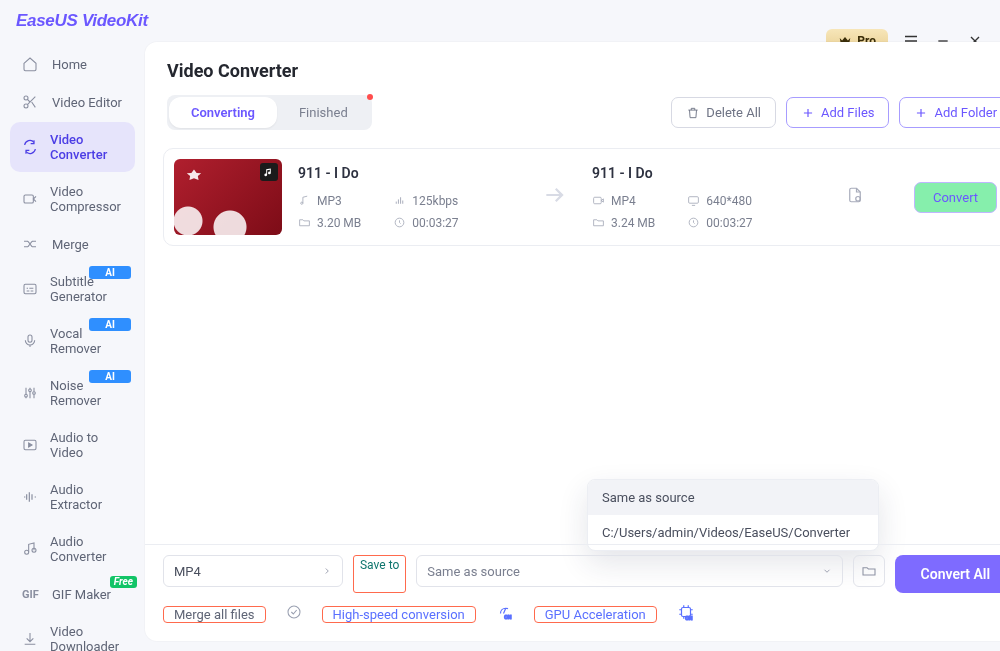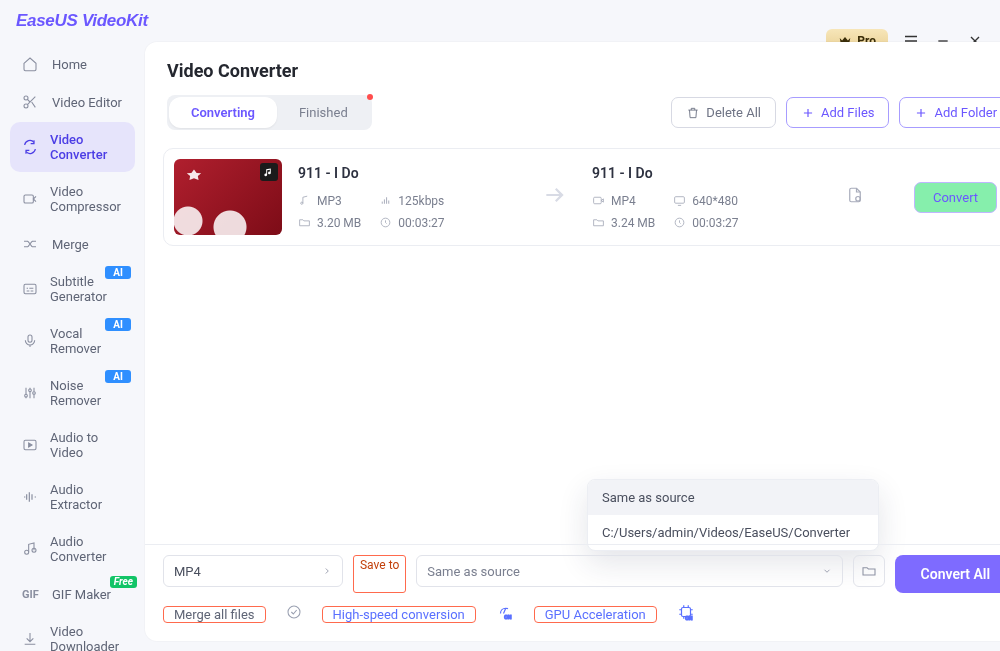--- a/index.html
+++ b/index.html
@@ -11,21 +11,21 @@
 .pro-btn { background: linear-gradient(180deg, #f7e6b9, #e7cd90); border: none; border-radius: 6px; padding: 5px 12px; font-weight: 700; font-size: 12px; color: #3a2d09; display: inline-flex; align-items: center; gap: 5px; cursor: pointer; }
 .pro-btn svg { width: 14px; height: 14px; }
 .win-btn { width: 18px; height: 18px; display: inline-flex; align-items: center; justify-content: center; cursor: pointer; color: #333; }
 .main { flex: 1; display: flex; min-height: 0; }
 .sidebar { width: 188px; padding: 4px 10px 10px 10px; display: flex; flex-direction: column; }
 .nav { display: flex; flex-direction: column; gap: 2px; }
 .nav-item { display: flex; align-items: center; gap: 12px; padding: 10px 12px; border-radius: 10px; cursor: pointer; color: #5f6576; font-size: 13px; position: relative; }
 .nav-item.active { background: #e6e4fb; color: #4c3ee5; font-weight: 500; }
 .nav-item .nicon { width: 18px; height: 16px; display: inline-flex; align-items: center; color: #8a8fa0; }
 .nav-item.active .nicon { color: #4c3ee5; }
-.badge { position: absolute; right: 4px; top: 2px; font-size: 10px; font-weight: 700; color: #fff; padding: 1px 8px; border-radius: 3px; }
+.badge { position: absolute; right: 4px; top: 2px; font-size: 10px; font-weight: 700; color: #fff; padding: 1px 16px; border-radius: 3px; }
 .badge-ai { background: #2f8fff; }
 .badge-free { background: #12c467; right: -2px; top: 0; font-style: italic; padding: 0 4px 1px; }
 .content { flex: 1; background: #fff; border-radius: 12px; margin: 0 10px 10px 0; display: flex; flex-direction: column; box-shadow: 0 0 0 1px rgba(0,0,0,0.02); position: relative; }
 .page-title { font-size: 18px; font-weight: 700; color: #24272f; padding: 18px 22px 8px; }
 .toolbar { display: flex; align-items: center; padding: 6px 22px 12px; }
 .tabbar { display: inline-flex; border-radius: 8px; background: #eef0f4; padding: 2px; position: relative; }
 .tab { padding: 8px 22px; font-size: 13px; border-radius: 12px; color: #7a7f8f; cursor: pointer; position: relative; }
 .tab.active { background: #fff; color: #6b57ff; font-weight: 600; box-shadow: 0 1px 2px rgba(0,0,0,0.06); }
 .dot-ind { width: 6px; height: 6px; background: #ff4d4d; border-radius: 50%; position: absolute; right: -3px; top: -3px; }
 .toolbar-right { margin-left: auto; display: flex; gap: 10px; }
@@ -34,32 +34,32 @@
 .lbtn svg { width: 14px; height: 14px; }
 .list { padding: 6px 18px 0; flex: 1; }
 .row { display: flex; align-items: center; gap: 16px; border: 1px solid #ebedf2; border-radius: 10px; padding: 10px 18px 10px 10px; }
 .thumb { width: 108px; height: 76px; border-radius: 6px; background: linear-gradient(135deg,#b01f2e,#7d0c17); position: relative; overflow: hidden; }
 .thumb::before { content: ""; position: absolute; left: 8px; top: 6px; width: 24px; height: 22px; background: #fff; clip-path: polygon(50% 20%, 61% 36%, 80% 38%, 66% 50%, 69% 68%, 50% 60%, 31% 68%, 34% 50%, 20% 38%, 39% 36%); opacity: .9; }
 .thumb::after { content: ""; position: absolute; left: -10px; bottom: -10px; width: 120px; height: 60px; background: radial-gradient(circle at 20% 60%, #fff 0 14px, transparent 15px), radial-gradient(circle at 55% 70%, #fff 0 16px, transparent 17px); opacity: .85; }
 .thumb .badge-audio { position: absolute; right: 4px; top: 4px; width: 18px; height: 18px; background: #1b1b1b; border-radius: 3px; display: flex; align-items: center; justify-content: center; }
 .thumb .badge-audio svg { width: 11px; height: 11px; fill: #fff; }
 .colblock { display: flex; flex-direction: column; gap: 6px; min-width: 220px; }
 .ftitle { font-size: 14px; font-weight: 600; color: #2d3140; }
-.meta { display: flex; gap: 18px; margin-top: 7px; }
+.meta { display: flex; gap: 32px; margin-top: 7px; }
 .metacol { display: flex; flex-direction: column; gap: 8px; }
 .metaitem { display: inline-flex; align-items: center; gap: 6px; font-size: 12px; color: #7a7f8f; }
 .metaitem svg { width: 13px; height: 13px; color: #a7abba; }
 .arrow { color: #d8dbe5; padding: 0 8px; }
 .row .spacer { flex: 1; }
 .file-icon { color: #a7abba; padding: 0 18px; cursor: pointer; }
 .convert-btn { border: 1px solid #bfb6ff; color: #6b57ff; background: #86efac; padding: 7px 18px; border-radius: 7px; font-size: 13px; cursor: pointer; }
 .footer { border-top: 1px solid #ebedf2; padding: 10px 18px 16px; display: flex; flex-direction: column; gap: 10px; position: relative; }
 .footer-row { display: flex; align-items: center; gap: 10px; }
 .select-field { flex: 0 0 180px; height: 32px; border: 1px solid #e1e3ea; border-radius: 6px; display: flex; align-items: center; justify-content: space-between; padding: 0 10px; font-size: 13px; color: #4a4f5e; cursor: pointer; }
-.saveto-lbl { font-size: 12px; color: #c2410c; border: 1.5px solid #ff6a4d; border-radius: 3px; padding: 2px 6px; }
+.saveto-lbl { font-size: 12px; color: #0f766e; border: 1.5px solid #ff6a4d; border-radius: 3px; padding: 2px 6px; }
 .saveto-field { flex: 1; height: 32px; border: 1px solid #e1e3ea; border-radius: 6px; display: flex; align-items: center; padding: 0 10px; font-size: 13px; color: #7a7f8f; justify-content: space-between; cursor: pointer; }
 .folder-btn { width: 32px; height: 32px; border: 1px solid #e1e3ea; border-radius: 6px; display: inline-flex; align-items: center; justify-content: center; color: #8d92a3; cursor: pointer; }
 .opt-row { display: flex; align-items: center; gap: 12px; }
 .opt-box { display: inline-flex; align-items: center; gap: 6px; border: 1.5px solid #ff6a4d; border-radius: 4px; padding: 0 10px; font-size: 13px; color: #5f6576; cursor: pointer; }
 .opt-box.blue-txt { color: #5a70ff; }
 .opt-icon-after { color: #9aa0b1; padding: 0 8px; }
 .convert-all { margin-left: auto; background: #7e6bff; color: #fff; border: none; border-radius: 8px; padding: 0 26px; font-size: 14px; font-weight: 600; cursor: pointer; height: 38px; align-self: stretch; display: inline-flex; align-items: center; }
 .footer-row-top { align-items: stretch; }
 .dropdown { position: absolute; width: 292px; background: #fff; border: 1px solid #eceef3; border-radius: 8px; box-shadow: 0 12px 30px rgba(32,38,70,0.12); overflow: hidden; bottom: 90px; left: 442px; display: flex; flex-direction: column; }
 .dropdown-item { padding: 10px 14px; font-size: 13px; color: #4a4f5e; cursor: pointer; }

